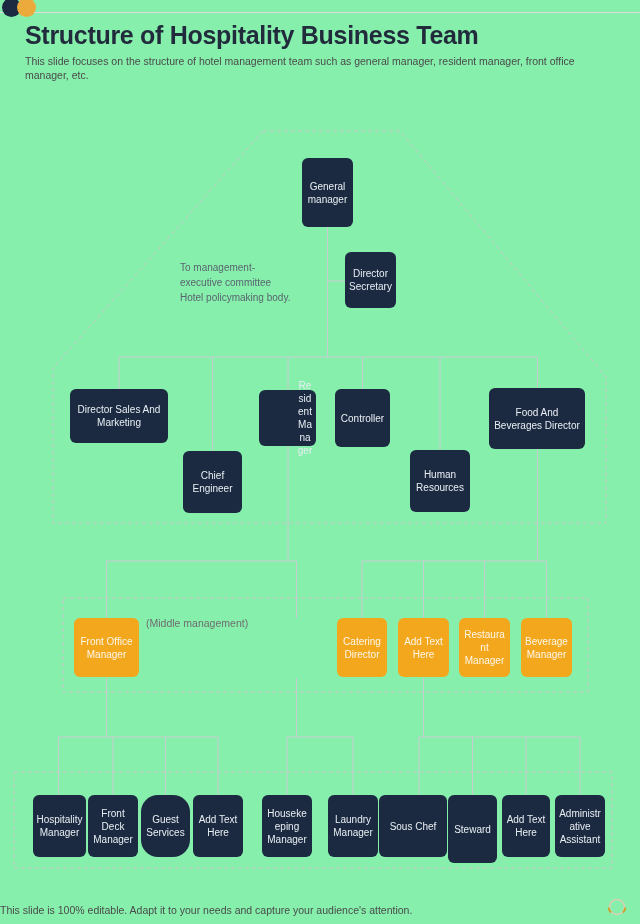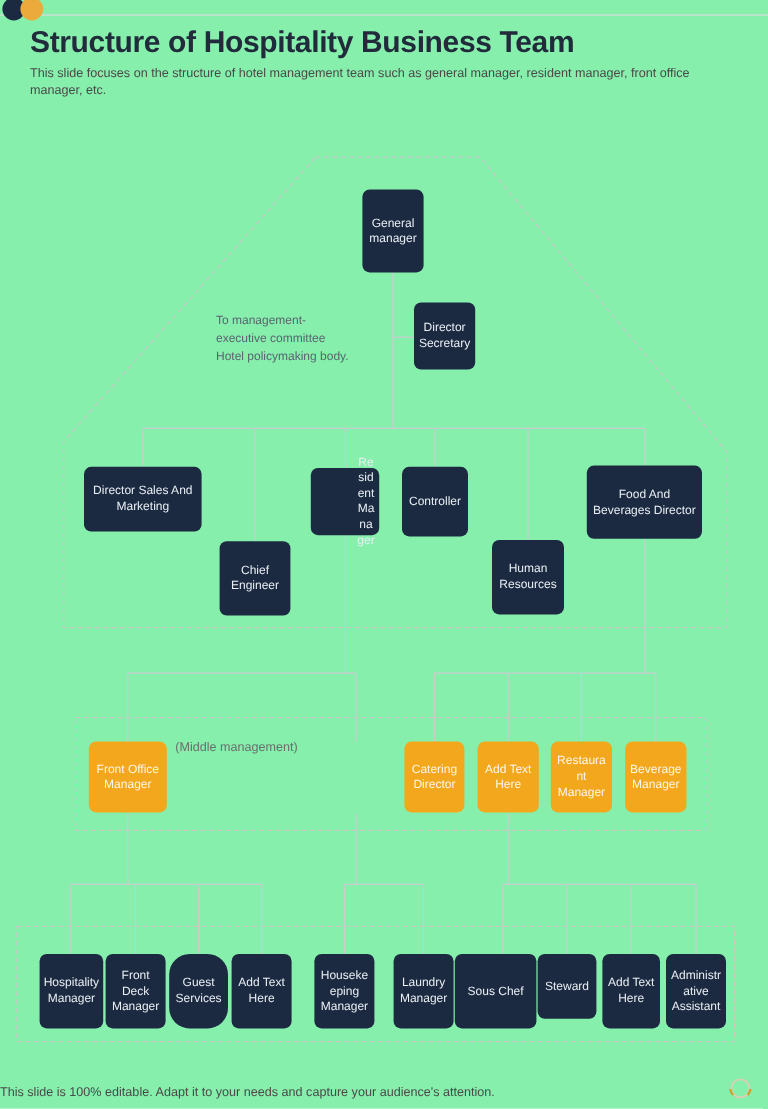--- a/index.html
+++ b/index.html
@@ -119,21 +119,21 @@
   <div class="node orange" style="left:459px; top:618px; width:51px; height:59px;">Restaurant Manager</div>
   <div class="node orange" style="left:521px; top:618px; width:51px; height:59px;">Beverage Manager</div>
 
   <div class="node navy" style="left:33px; top:795px; width:53px; height:62px;">Hospitality Manager</div>
   <div class="node navy" style="left:88px; top:795px; width:50px; height:62px;">Front Deck Manager</div>
   <div class="node navy" style="left:141px; top:795px; width:49px; height:62px;border-radius:17px;">Guest Services</div>
   <div class="node navy" style="left:193px; top:795px; width:50px; height:62px;">Add Text Here</div>
   <div class="node navy" style="left:262px; top:795px; width:50px; height:62px;">Housekeeping Manager</div>
   <div class="node navy" style="left:328px; top:795px; width:50px; height:62px;">Laundry Manager</div>
   <div class="node navy" style="left:379px; top:795px; width:68px; height:62px;">Sous Chef</div>
-  <div class="node navy" style="left:448px; top:795px; width:49px; height:54px;">Steward</div>
+  <div class="node navy" style="left:448px; top:795px; width:49px; height:68px;">Steward</div>
   <div class="node navy" style="left:502px; top:795px; width:48px; height:62px;">Add Text Here</div>
   <div class="node navy" style="left:555px; top:795px; width:50px; height:62px;">Administrative Assistant</div>
 
   <div class="footer">This slide is 100% editable. Adapt it to your needs and capture your audience's attention.</div>
 
   <svg class="logo" viewBox="0 0 26 26">
     <circle cx="13" cy="13" r="7.5" fill="none" stroke="#d9d0b4" stroke-width="1.6"></circle>
     <path d="M4.5,13.5 a9,9 0 0 0 2.5,5" fill="none" stroke="#c9a227" stroke-width="1.8"></path>
     <path d="M21.5,13.5 a9,9 0 0 1 -2.5,5" fill="none" stroke="#c9a227" stroke-width="1.8"></path>
   </svg>

